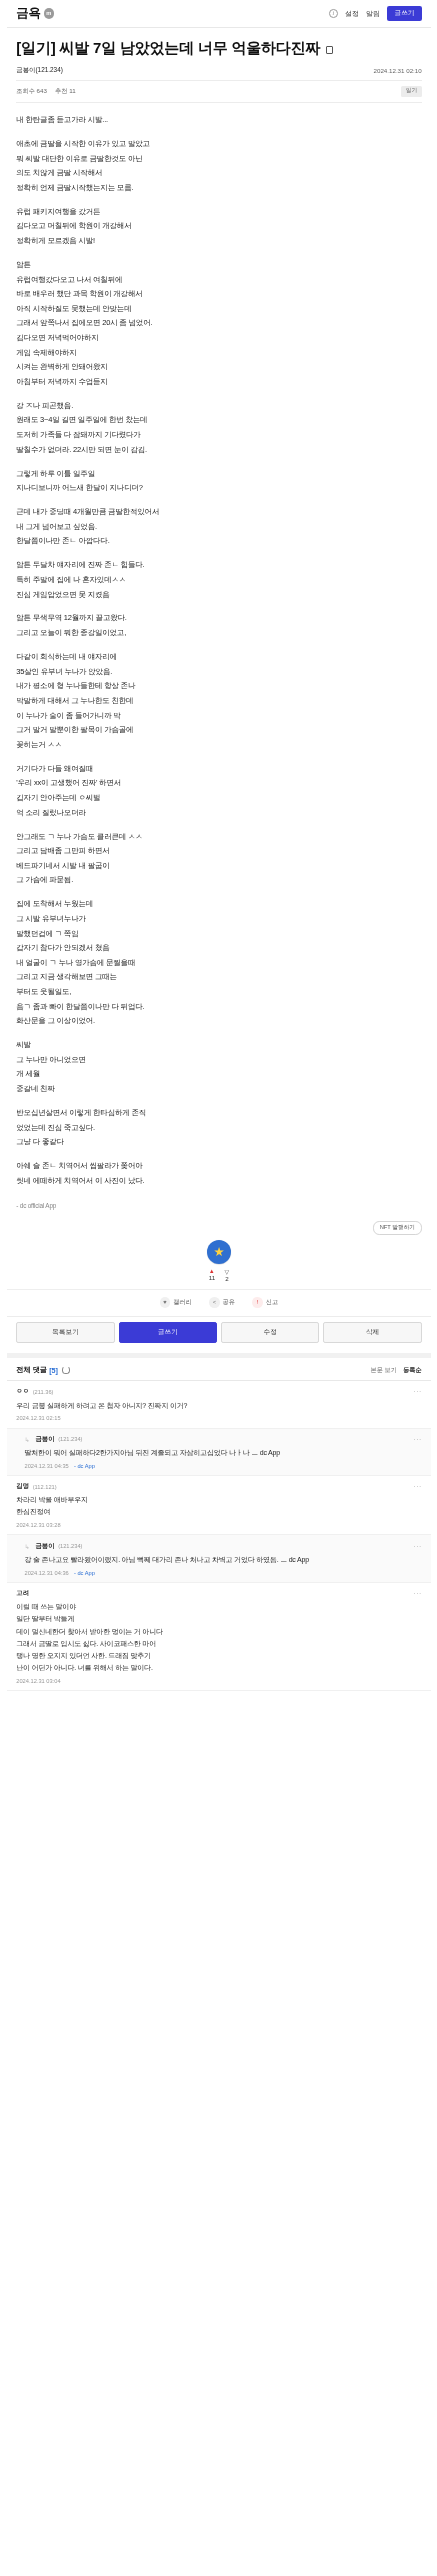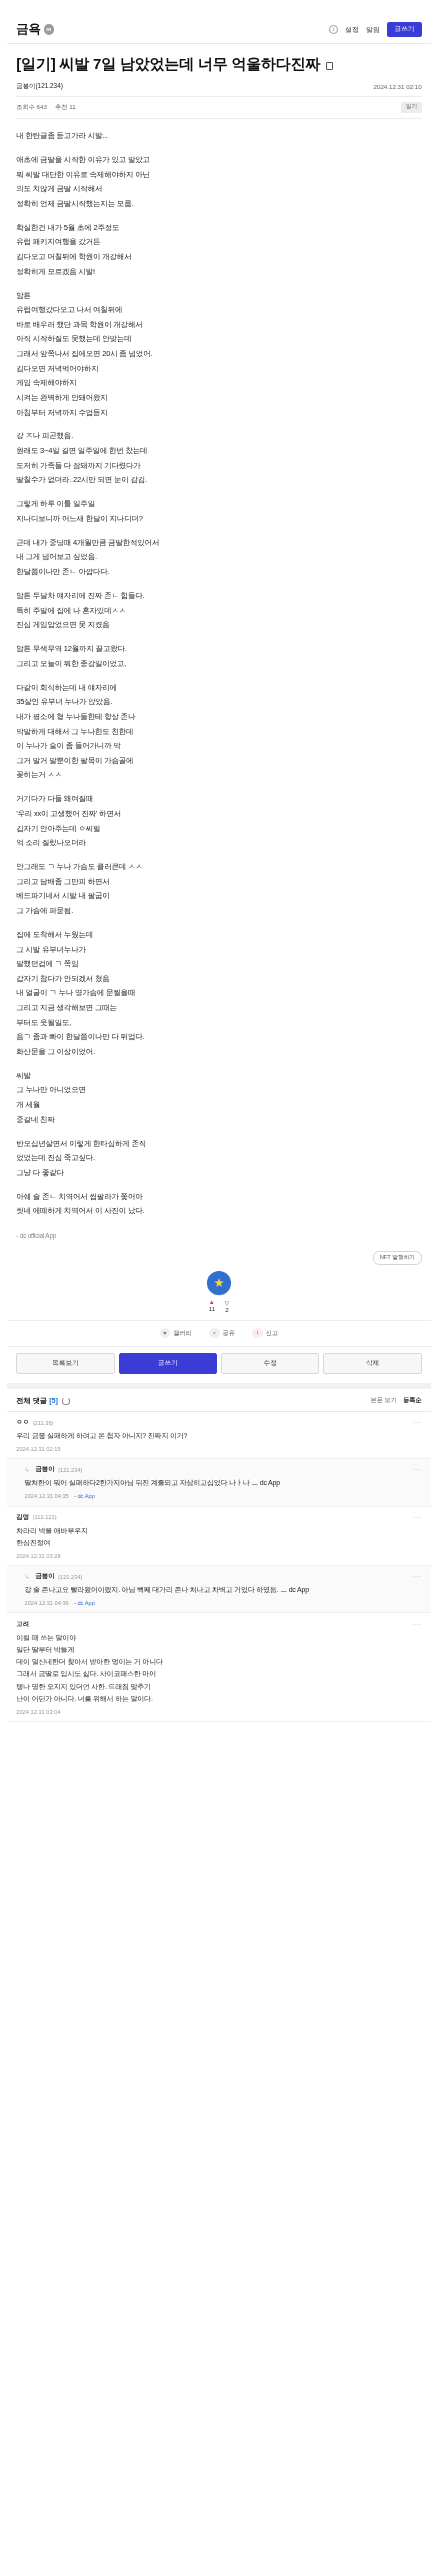--- a/index.html
+++ b/index.html
@@ -4,21 +4,21 @@
 <style>
   * { box-sizing: border-box; }
   html, body { margin:0; padding:0; }
   body {
     width: 438px;
     background: #ffffff;
     font-family: "Liberation Sans", sans-serif;
     color: #222;
     -webkit-font-smoothing: antialiased;
   }
-  .page { width: 424px; margin: 16px auto; background:#fff; }
+  .page { width: 424px; margin: 0 auto; background:#fff; }
 
   
   .topbar {
     height: 28px;
     display: flex;
     align-items: center;
     padding: 0 9.3px;
     border-bottom: 0.5px solid #e8e8e8;
     background: #fff;
     position: relative;
@@ -324,25 +324,24 @@
       <span>추천 11</span>
       <span class="right-tag">일기</span>
     </div>
   </div>
 
   <div class="post-body">
     <div id="body-paragraphs">
         <p>내 한탄글좀 듣고가라 시발...</p>
         <p class="gap"></p>
         <p>애초에 금딸을 시작한 이유가 있고 말았고</p>
-        <p>뭐 씨발 대단한 이유로 속제해야하지 아닌</p>
+        <p>뭐 씨발 대단한 이유로 금딸한것도 아닌</p>
         <p>의도 치않게 금딸 시작해서</p>
         <p>정확히 언제 금딸시작했는지는 모름.</p>
         <p class="gap"></p>
-        <p>확실한건 내가 5월 초에 2주정도</p>
         <p>유럽 패키지여행을 갔거든</p>
         <p>김다오고 머칠뒤에 학원이 개강해서</p>
         <p>정확히게 모르겠음 시발!</p>
         <p class="gap"></p>
         <p>암튼</p>
         <p>유럽여행갔다오고 나서 여칠뒤에</p>
         <p>바로 배우러 했단 과목 학원이 개강해서</p>
         <p>아직 시작하질도 못했는데 안맞는데</p>
         <p>그래서 앞쪽나서 집에오면 20시 좀 넘었어.</p>
         <p>김다오면 저녁먹어야하지</p>

